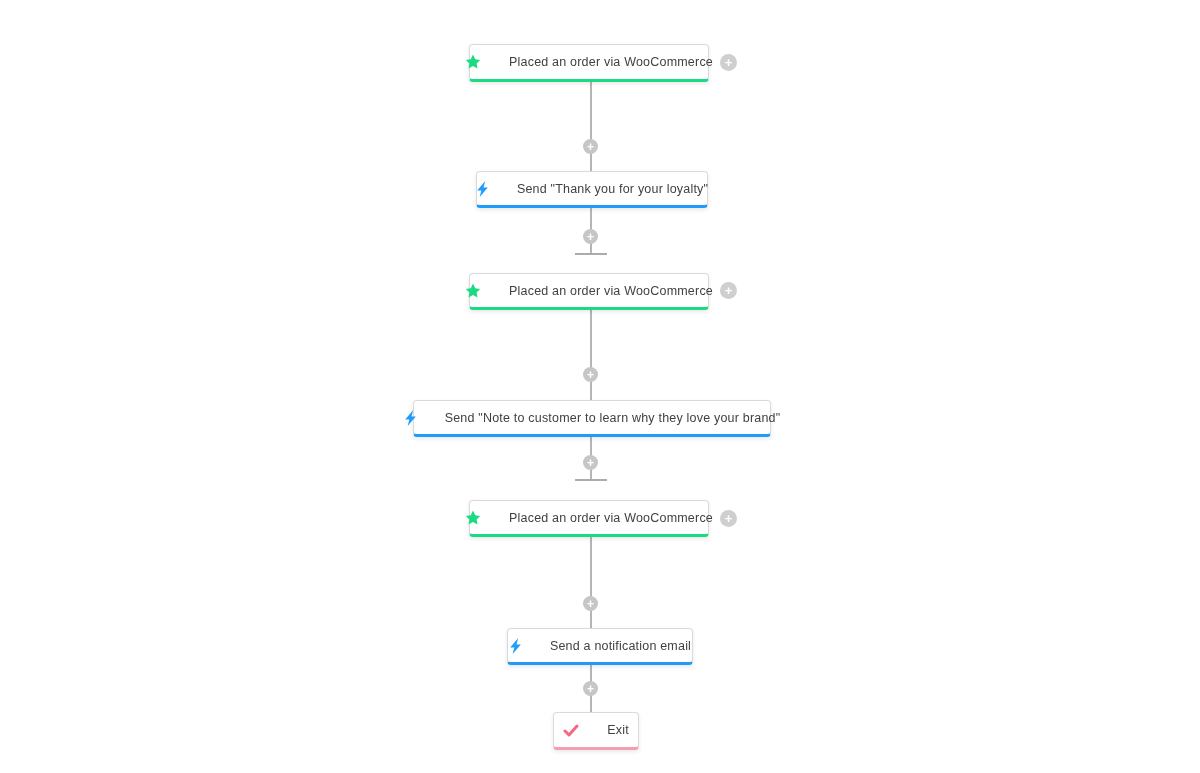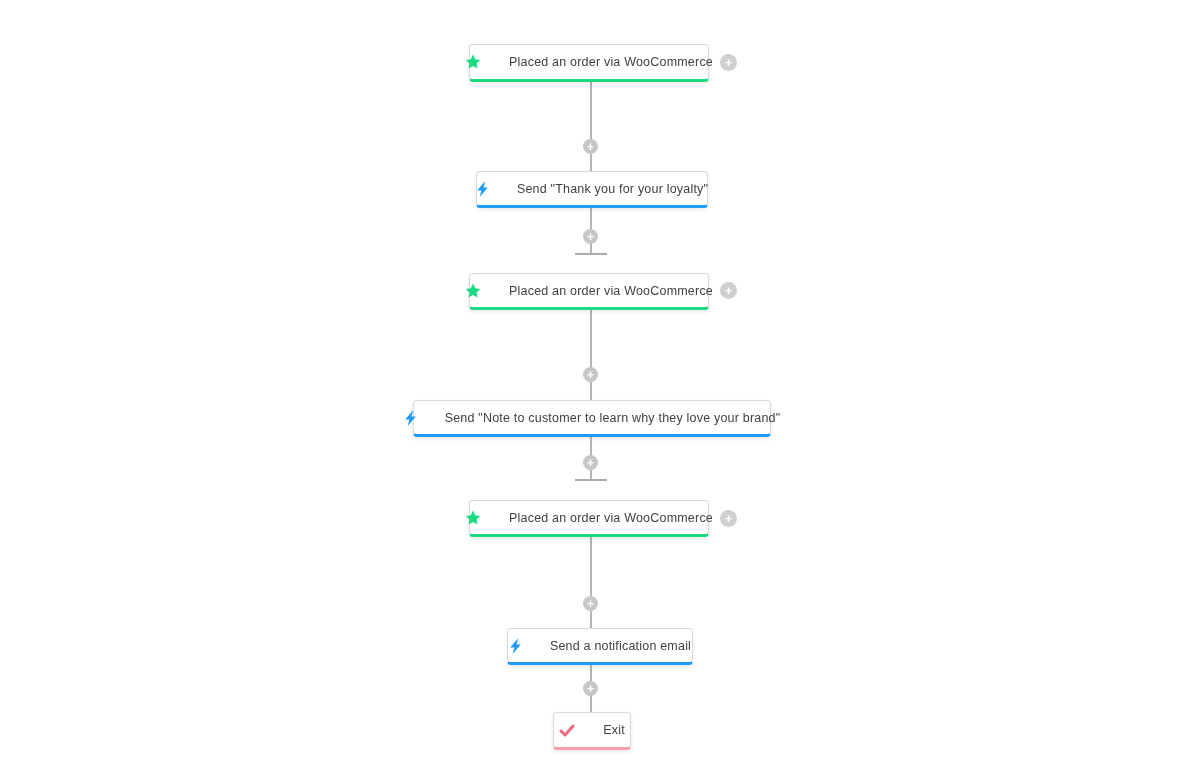--- a/index.html
+++ b/index.html
@@ -100,21 +100,21 @@
   .card .label{
     white-space:nowrap;
   }
   
   .n0{left:469px;top:44px;width:240px;height:38px;}
   .n1{left:476px;top:171px;width:232px;height:37px;}
   .n2{left:469px;top:273px;width:240px;height:37px;}
   .n3{left:413px;top:400px;width:358px;height:37px;}
   .n4{left:469px;top:500px;width:240px;height:37px;}
   .n5{left:499px;top:628px;width:186px;height:37px;}
-  .n6{left:553px;top:712px;width:78px;height:38px;text-align:center;}
+  .n6{left:553px;top:712px;width:86px;height:38px;text-align:center;}
   
   .segA{top:82px;height:89px;}
   .segB{top:208px;height:46px;}
   .segC{top:310px;height:90px;}
   .segD{top:437px;height:44px;}
   .segE{top:537px;height:91px;}
   .segF{top:665px;height:47px;}
   .capB{top:253px;}
   .capD{top:479px;}
   .pA{top:139px;}

